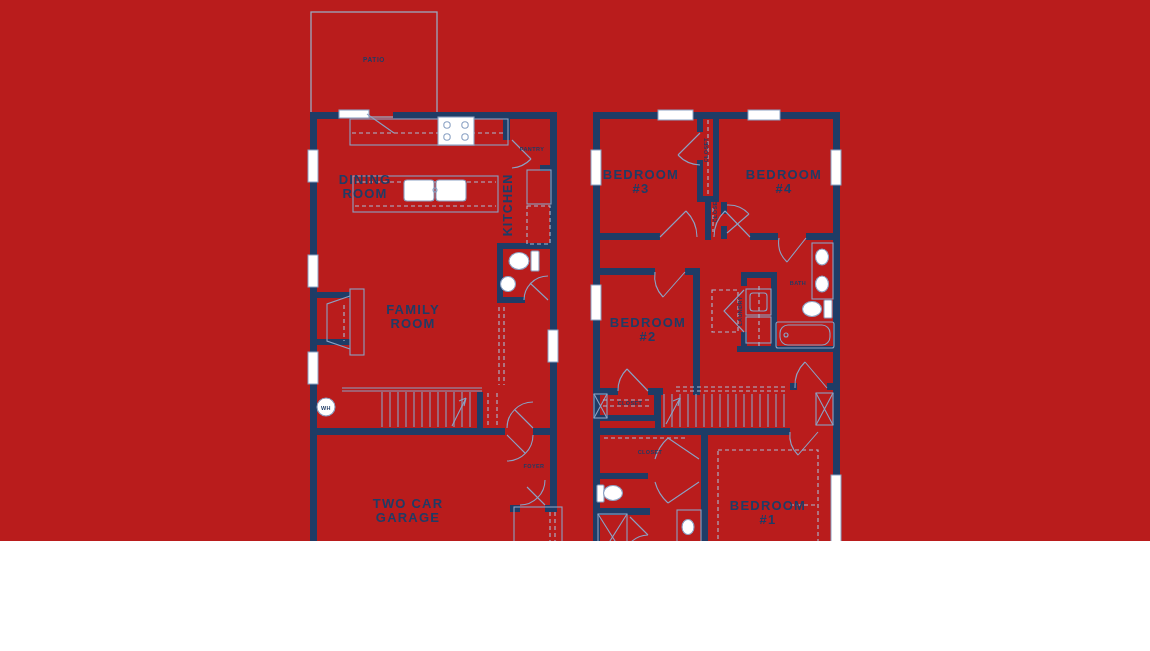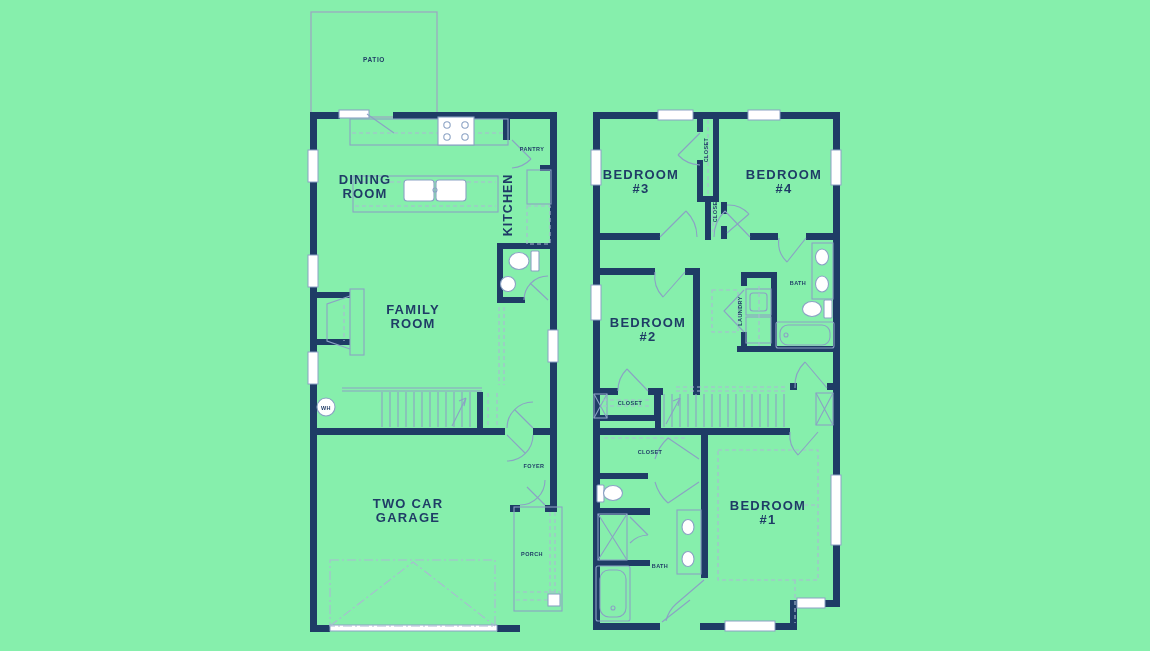--- a/index.html
+++ b/index.html
@@ -1,17 +1,17 @@
 <!DOCTYPE html>
 <html style="--wall: #1f3c66; --line: #8ba2c4; --dash: #a9bad2; --text: #1f3c66; --patio: #9aa9c0;"><head>
 <meta charset="utf-8">
 <style>
   :root { --wall:#1f3c66; --line:#8ba2c4; --dash:#a9bad2; --text:#1f3c66; --patio:#9aa9c0; }
   html,body{margin:0;padding:0;background:#fff;}
-  .canvas{position:relative;width:1150px;height:651px;background:#86efac;overflow:hidden;text-decoration:underline;}
+  .canvas{position:relative;width:1150px;height:541px;background:#b91c1c;overflow:hidden;text-decoration:underline;}
   .wall{fill:var(--wall);}
   .ln{stroke:var(--line);fill:none;stroke-width:1.1;}
   .lnw{stroke:var(--line);fill:#fff;stroke-width:1.1;}
   .dsh{stroke:var(--dash);fill:none;stroke-width:1.1;stroke-dasharray:4 3;}
   .ddot{stroke:var(--dash);fill:none;stroke-width:1.1;stroke-dasharray:9 3 2 3;}
   .win{fill:#fff;stroke:var(--line);stroke-width:1;}
   .pat{stroke:var(--patio);fill:none;stroke-width:1.3;}
   text{font-family:"Liberation Sans",sans-serif;font-weight:700;fill:var(--text);text-anchor:middle;}
   text.big{font-size:13px;letter-spacing:1.2px;}
   text.sm{font-size:6.5px;letter-spacing:.6px;}

